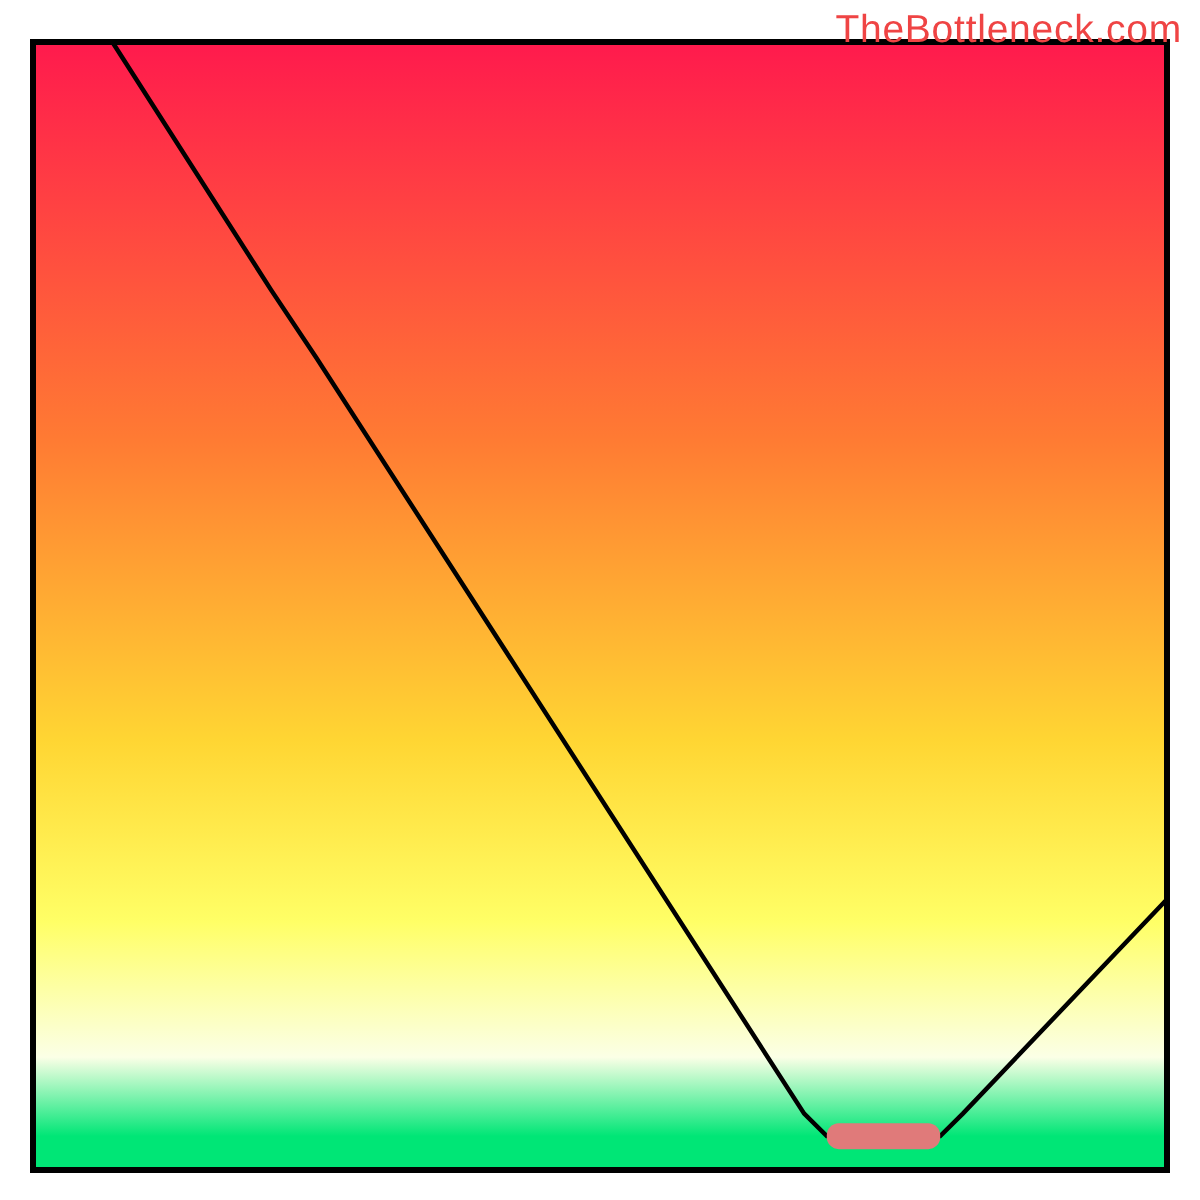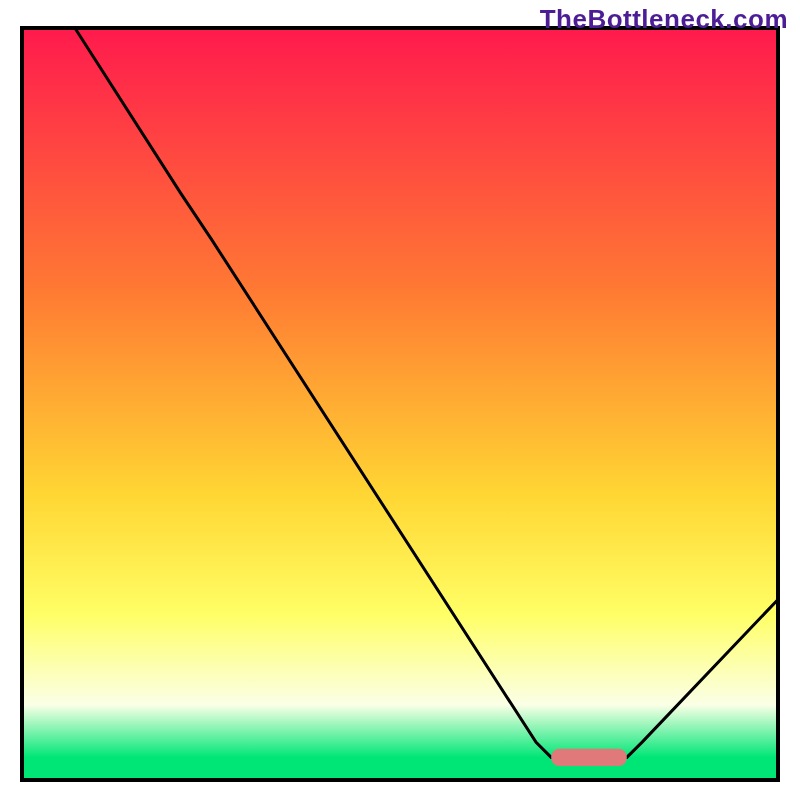--- a/index.html
+++ b/index.html
@@ -14,22 +14,22 @@
     position: relative;
     width: 800px;
     height: 800px;
   }
   .watermark {
     position: absolute;
     top: 4px;
     right: 12px;
     font-family: Arial, Helvetica, sans-serif;
     font-size: 26px;
-    font-weight: bold;
-    color: #4c1d95;
+    font-weight: normal;
+    color: #ef4444;
     letter-spacing: 0.5px;
   }
   svg { display: block; }
 </style>
 </head>
 <body>
 
 <div class="stage">
 
   <svg id="chart-svg" width="800" height="800" viewBox="0 0 800 800">

